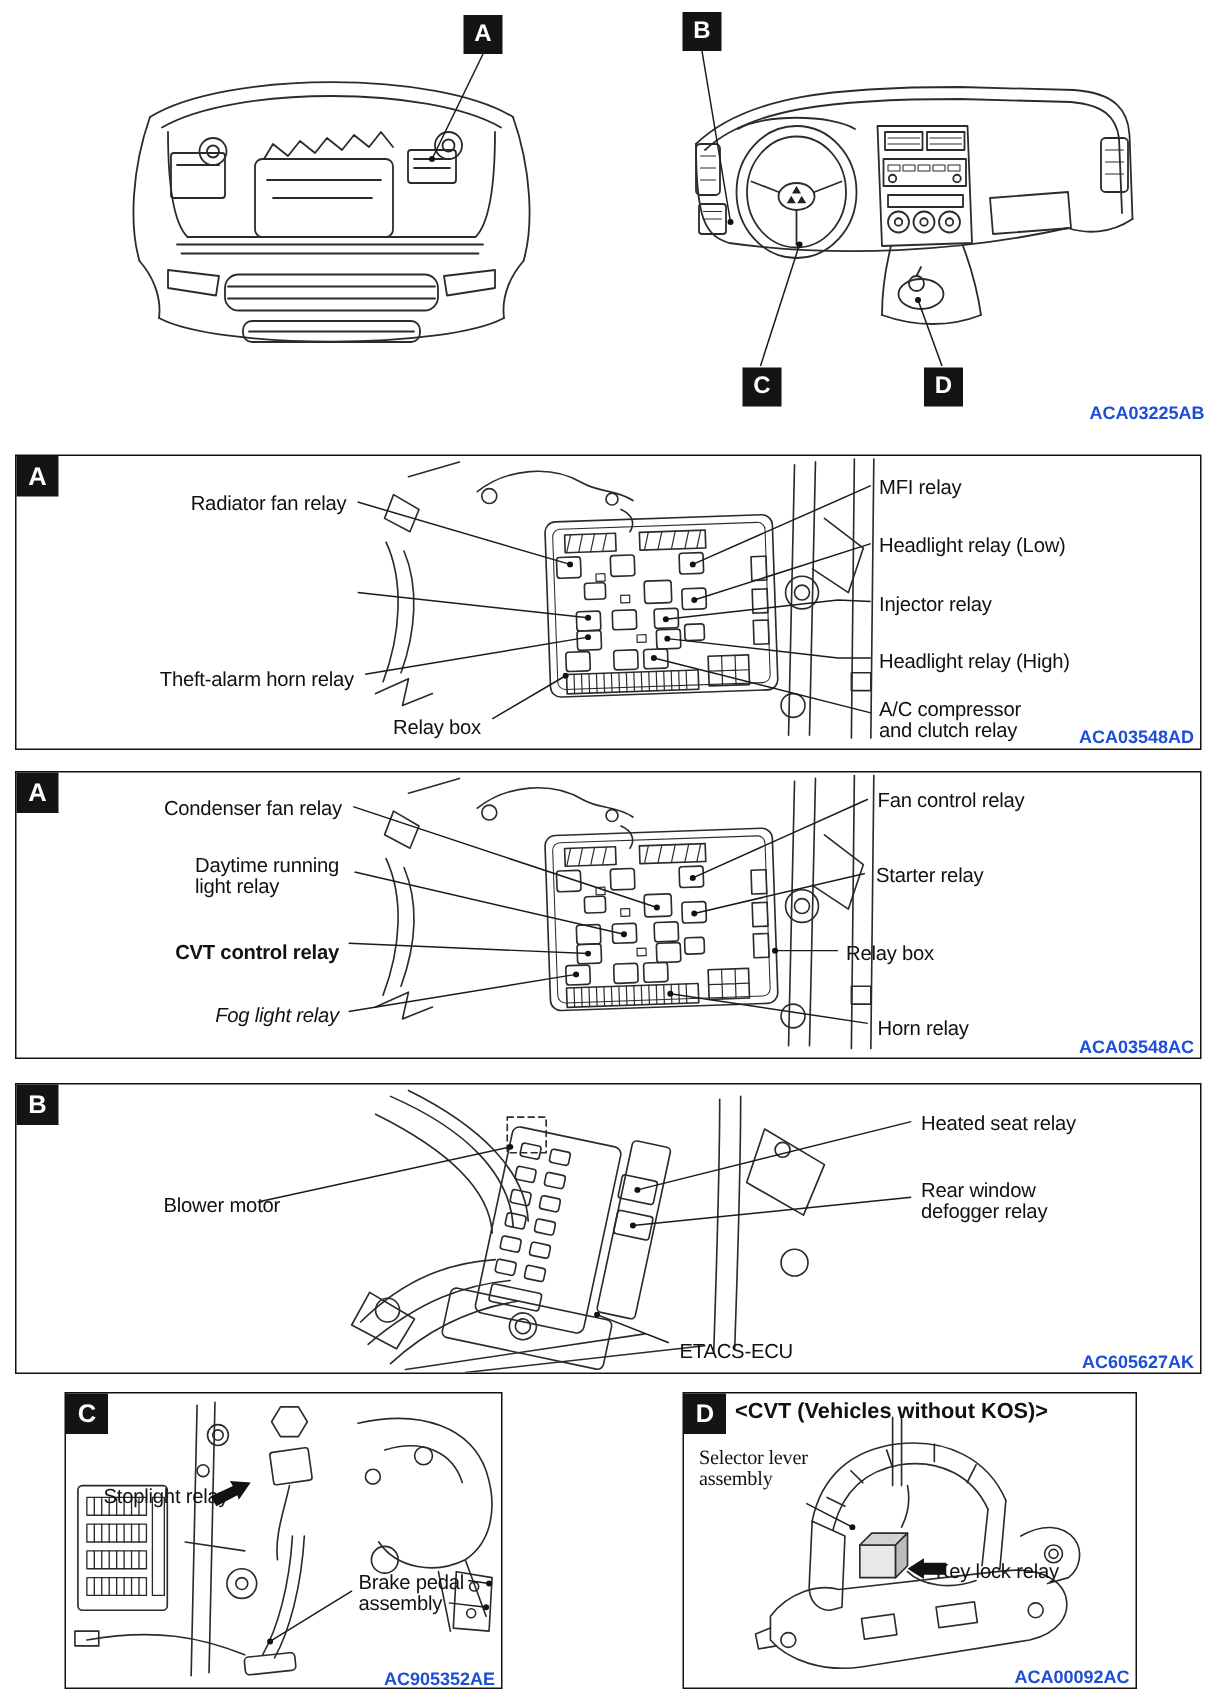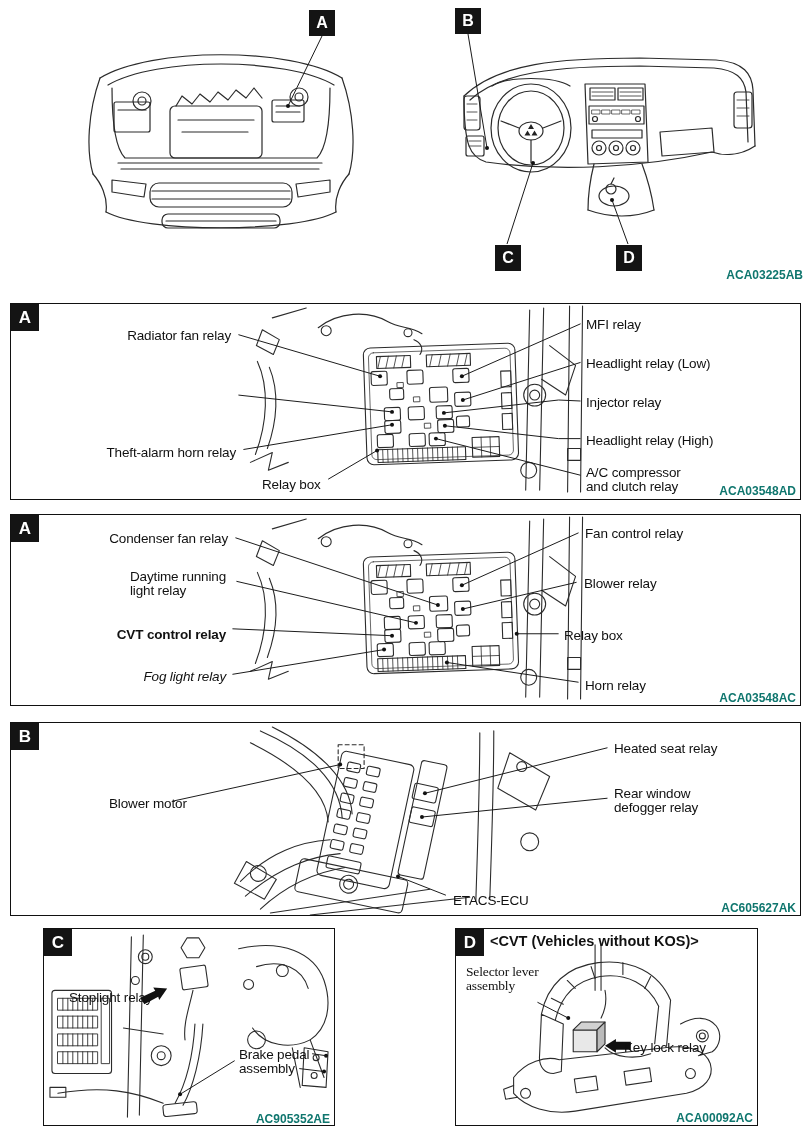--- a/index.html
+++ b/index.html
@@ -7,21 +7,21 @@
         font-family:"Liberation Sans",sans-serif;color:#111;}
   .panel{position:absolute;border:1.6px solid #111;box-sizing:border-box;background:#fff;}
   .badge{position:absolute;background:#141414;color:#fff;font-weight:bold;
          display:flex;align-items:center;justify-content:center;
          font-size:16px;line-height:1;}
   .badge.ov{width:26px;height:26px;}
   .badge.pn{width:28px;height:27px;left:0;top:0;font-size:17px;}
   .lbl{position:absolute;font-size:13.5px;line-height:13.5px;letter-spacing:-0.15px;
        white-space:nowrap;color:#111;}
   .lbl.ra{text-align:right;}
-  .code{position:absolute;font-size:12px;font-weight:bold;white-space:nowrap;color:#0f766e;}
+  .code{position:absolute;font-size:12px;font-weight:bold;white-space:nowrap;color:#1d4ed8;}
   .art{position:absolute;left:0;top:0;width:100%;height:100%;}
   .dtitle{position:absolute;font-size:14.5px;font-weight:bold;white-space:nowrap;color:#111;}
 </style>
 </head>
 <body>
 
 <div class="page">
 
   <div class="overview" style="position:absolute;left:0;top:0;width:810px;height:292px;">
     <svg class="art" viewBox="0 0 810 292" width="810" height="292">
@@ -288,21 +288,21 @@
         <span>A</span>
       </div>
     <div class="lbl ra" style="right:572px;top:17px;">Condenser fan relay</div>
     <div class="lbl" style="left:119px;top:55px;">
       <div>Daytime running</div>
       <div>light relay</div>
     </div>
     <div class="lbl ra" style="right:574px;top:113px;font-weight:bold;">CVT control relay</div>
     <div class="lbl ra" style="right:574px;top:155px;font-style:italic;">Fog light relay</div>
     <div class="lbl" style="left:574px;top:12px;">Fan control relay</div>
-    <div class="lbl" style="left:573px;top:62px;">Blower relay</div>
+    <div class="lbl" style="left:573px;top:62px;">Starter relay</div>
     <div class="lbl" style="left:553px;top:114px;">Relay box</div>
     <div class="lbl" style="left:574px;top:164px;">Horn relay</div>
     <div class="code" style="right:4px;top:176px;">ACA03548AC</div>
   </div>
 
   <div class="panel" id="panel-b" style="left:10px;top:722px;width:791px;height:194px;">
     <svg class="art" viewBox="0 0 791 194" preserveAspectRatio="none">
       <g stroke="#2b2b2b" fill="none" stroke-width="1.1" stroke-linecap="round" stroke-linejoin="round">
         <path d="M250,8 C300,30 330,60 332,96"></path>
         <path d="M262,4 C310,28 340,58 342,92"></path>

